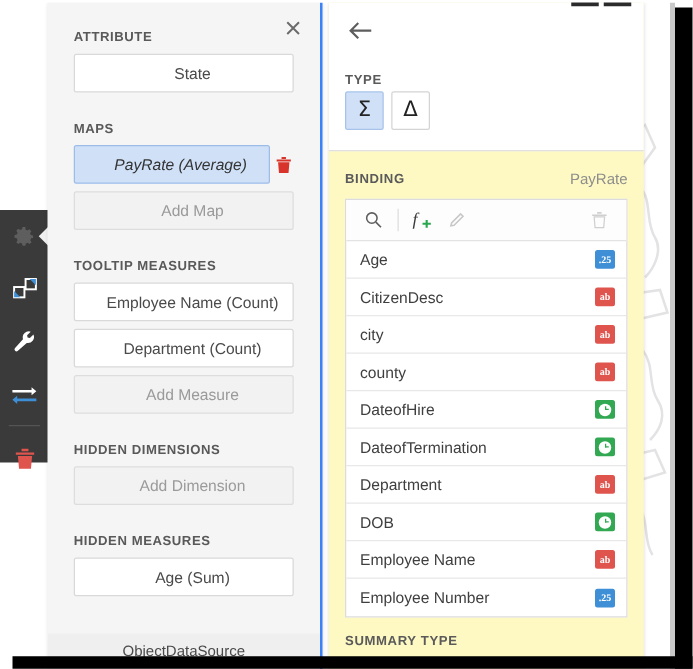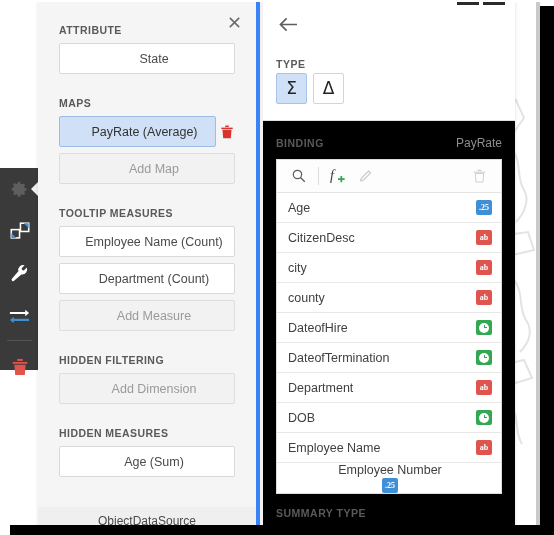--- a/index.html
+++ b/index.html
@@ -65,21 +65,21 @@
   }
 
   
   .left-panel {
     position: absolute;
     left: 38px;
     top: 2px;
     width: 218px;
     height: 533px;
     background: #f5f5f5;
-    border-right: 4px solid #3b82f6;
+    border-right: 2px solid #3b82f6;
     box-shadow: 0 0 3px rgba(0,0,0,0.12);
     z-index: 8;
     overflow: hidden;
   }
   .lp-scroll {
     position: absolute;
     left: 0; top: 0; right: 0;
     bottom: 54px;
     padding: 0 21px;
     box-sizing: border-box;
@@ -129,20 +129,21 @@
   }
   .field-box.placeholder {
     background: #f2f2f2;
     border-color: #dddddd;
     color: #9a9a9a;
   }
   .row-with-del {
     display: flex;
     align-items: flex-start;
     gap: 2px;
+    font-style: italic;
   }
   .row-with-del .field-box { flex: 1; }
   .del-btn {
     width: 17px; height: 31px;
     display: flex; align-items: center; justify-content: center;
     cursor: pointer;
     flex: none;
   }
 
   .data-filtering {
@@ -174,21 +175,21 @@
     color: #4a4a4a;
   }
 
   
   .right-panel {
     position: absolute;
     left: 263px;
     top: 2px;
     width: 252px;
     height: 533px;
-    background: #000000;
+    background: #fef9c3;
     box-shadow: 0 0 3px rgba(0,0,0,0.15);
     z-index: 7;
     overflow: hidden;
   }
   .rp-head {
     background: #ffffff;
     height: 119px;
     border-bottom: 1px solid #e0e0e0;
     position: relative;
     box-sizing: border-box;
@@ -277,21 +278,21 @@
     display: flex;
     align-items: center;
     justify-content: space-between;
     padding: 0 9px 0 11px;
     border-bottom: 1px solid #e8e8e8;
     font-size: 12.5px;
     color: #3f3f3f;
     cursor: pointer;
     box-sizing: border-box;
   }
-  .bind-row:last-child { border-bottom: none; flex-direction: column; }
+  .bind-row:last-child { border-bottom: none; }
   .type-badge {
     width: 16px; height: 15px;
     border-radius: 2px;
     display: flex; align-items: center; justify-content: center;
     font-size: 8px;
     font-weight: bold;
     color: #ffffff;
     font-family: "Liberation Serif", serif;
     flex: none;
   }
@@ -452,21 +453,21 @@
           </svg>
         </div>
       </div>
       <div class="field-box placeholder">Add Map</div>
 
       <div class="section-title">TOOLTIP MEASURES</div>
       <div class="field-box">Employee Name (Count)</div>
       <div class="field-box">Department (Count)</div>
       <div class="field-box placeholder">Add Measure</div>
 
-      <div class="section-title">HIDDEN FILTERING</div>
+      <div class="section-title">HIDDEN DIMENSIONS</div>
       <div class="field-box placeholder">Add Dimension</div>
 
       <div class="section-title">HIDDEN MEASURES</div>
       <div class="field-box">Age (Sum)</div>
 
     </div>
 
 
     <div class="ds-bar">
       <span>ObjectDataSource</span>

